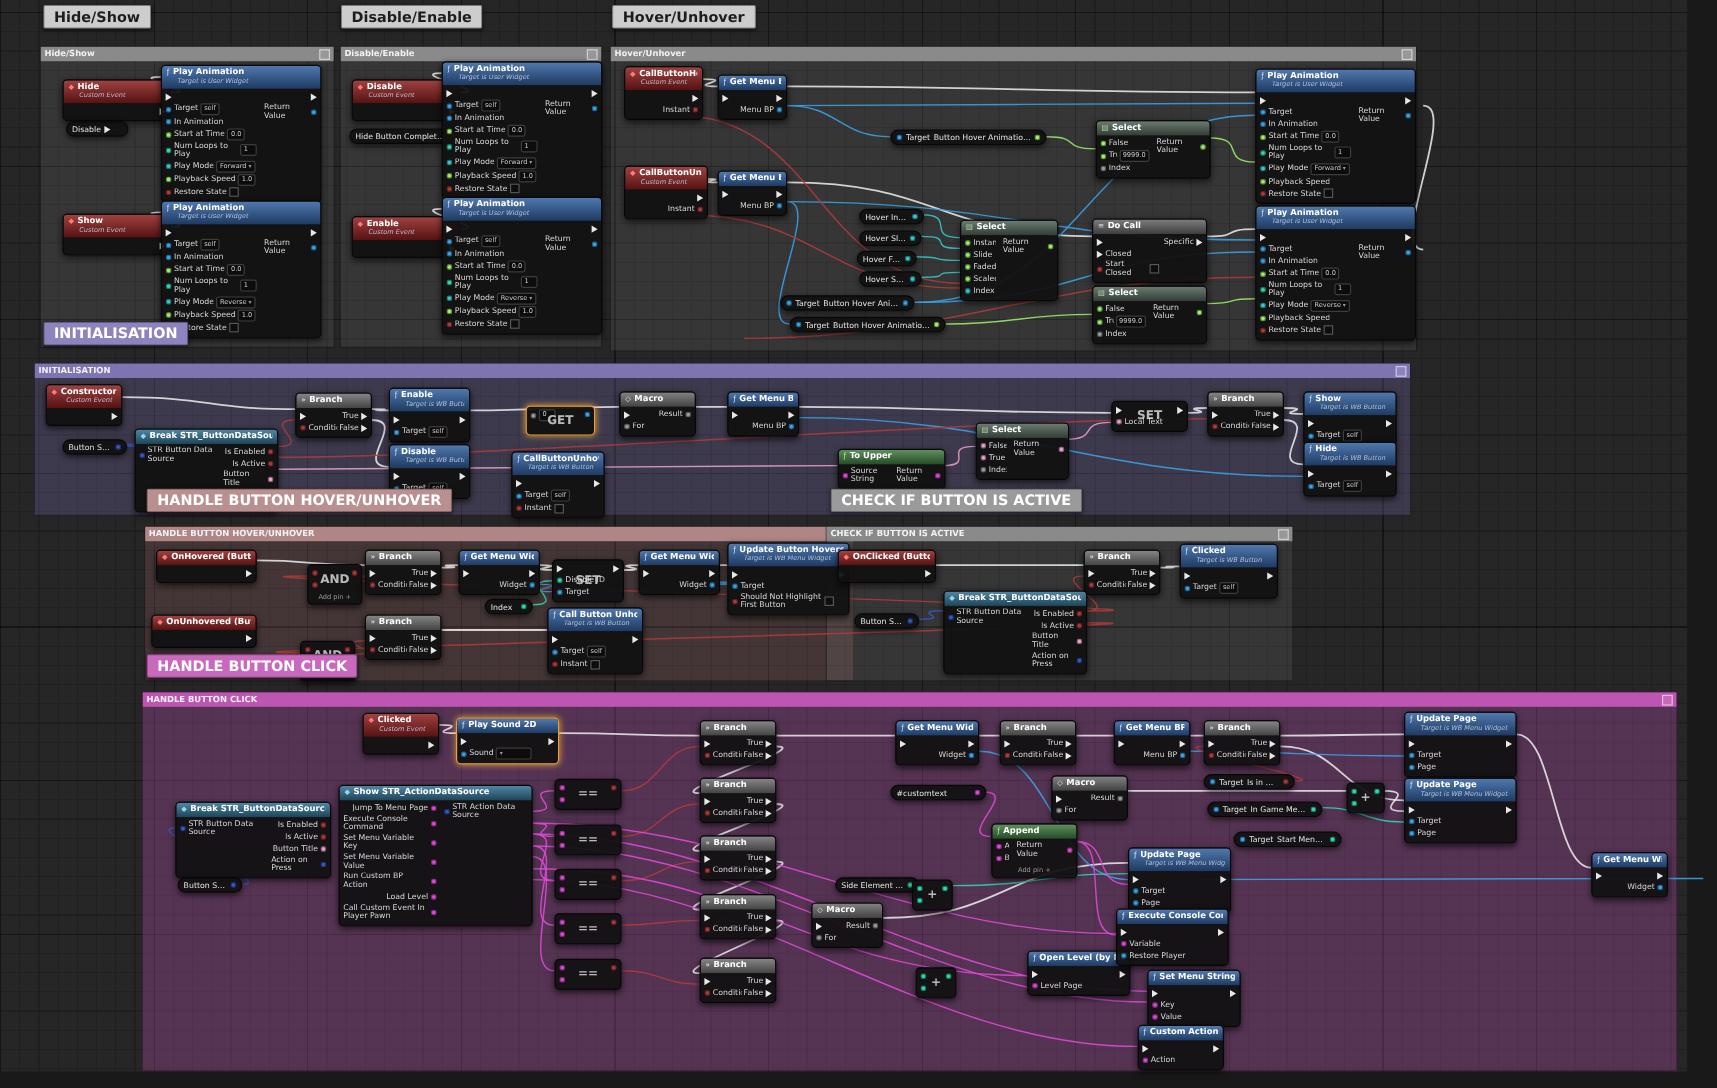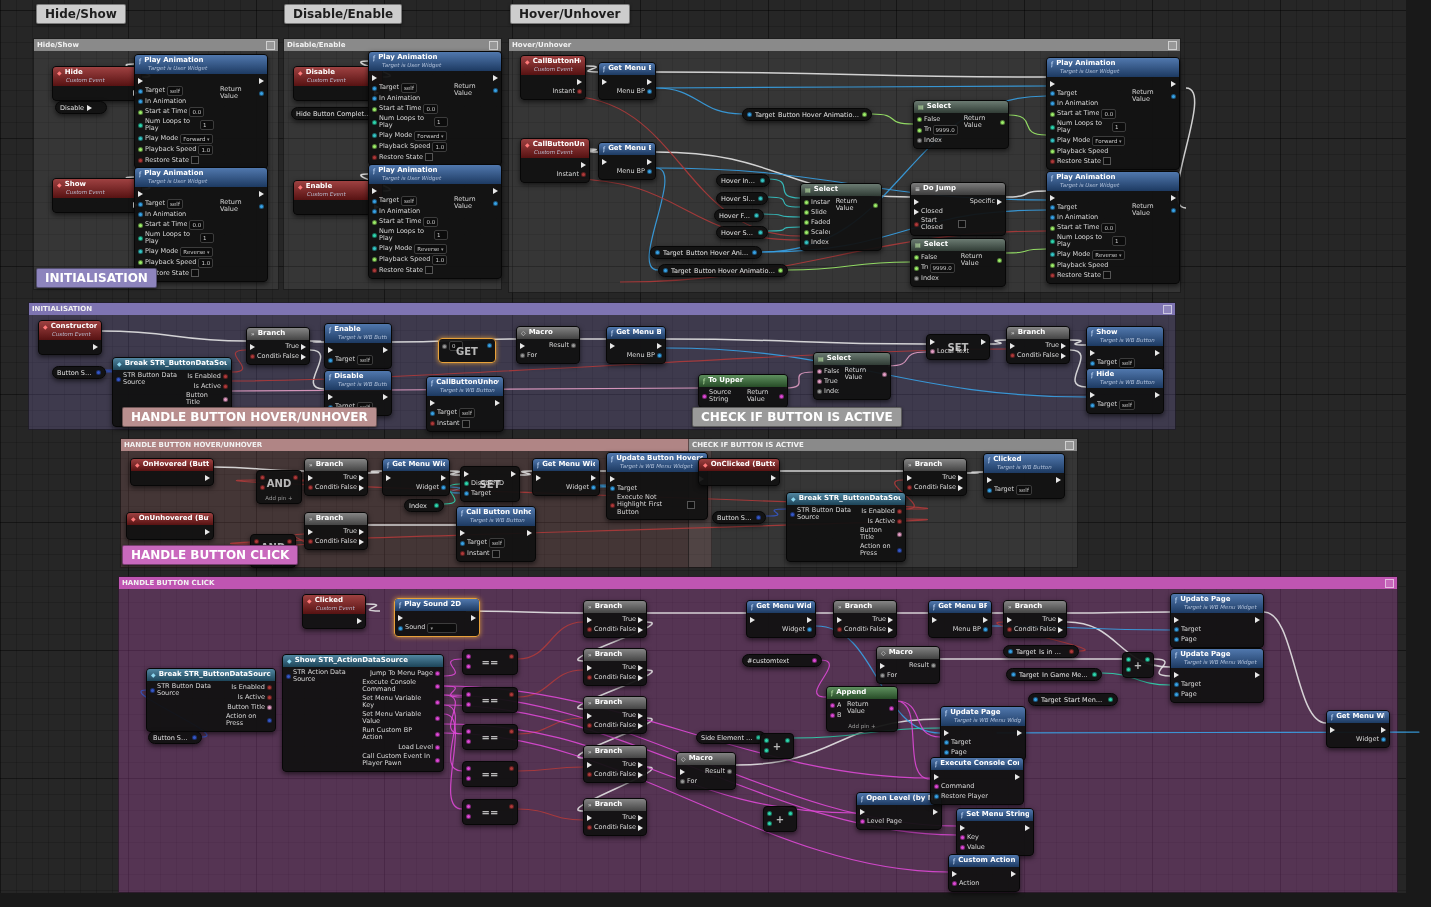--- a/index.html
+++ b/index.html
@@ -694,21 +694,21 @@
             <span class="lbl">Return Value</span>
             <span class="pd" style="background: rgb(158, 240, 106);"></span>
           </div>
         </div>
       </div>
     </div>
     <div class="node" style="left: 910px; top: 182px; width: 96px;">
       <div class="nh" style="background-color: rgb(99, 99, 99);">
         <div class="t1">
           <span class="ic ic-doonce">≡</span>
-          <span>Do Jump</span>
+          <span>Do Call</span>
         </div>
       </div>
       <div class="nbody">
         <div class="pcol l">
           <div class="prow">
             <span class="px"></span>
           </div>
           <div class="prow">
             <span class="px"></span>
             <span class="lbl">Closed</span>
@@ -878,21 +878,21 @@
             <span class="px"></span>
           </div>
           <div class="prow">
             <span class="lbl">Return Value</span>
             <span class="pd" style="background: rgb(56, 163, 232);"></span>
           </div>
         </div>
       </div>
     </div>
     <div class="node" style="left: 38px; top: 320px; width: 64px;">
-      <div class="nh" style="background-color: rgb(140, 29, 29);">
+      <div class="nh" style="background-color: rgb(140, 29, 29); text-align: center;">
         <div class="t1">
           <span class="ic ic-event">◆</span>
           <span>Constructor</span>
         </div>
         <div class="t2">Custom Event</div>
       </div>
       <div class="nbody">
         <div class="pcol l"></div>
         <div class="pcol r">
           <div class="prow">
@@ -1483,21 +1483,21 @@
         <div class="pcol l">
           <div class="prow">
             <span class="px"></span>
           </div>
           <div class="prow">
             <span class="pd" style="background: rgb(56, 163, 232);"></span>
             <span class="lbl">Target</span>
           </div>
           <div class="prow">
             <span class="pd" style="background: rgb(176, 58, 58);"></span>
-            <span class="lbl">Execute Not Highlight First Button</span>
+            <span class="lbl">Should Not Highlight First Button</span>
             <span class="cb"></span>
           </div>
         </div>
         <div class="pcol r">
           <div class="prow">
             <span class="px"></span>
           </div>
         </div>
       </div>
     </div>
@@ -1651,21 +1651,21 @@
       </div>
       <div class="nbody">
         <div class="pcol l"></div>
         <div class="pcol r">
           <div class="prow">
             <span class="px"></span>
           </div>
         </div>
       </div>
     </div>
-    <div class="node sel" style="left: 380px; top: 598px; width: 86px; margin-left: 14px;">
+    <div class="node sel" style="left: 380px; top: 598px; width: 86px;">
       <div class="nh" style="background-color: rgb(47, 94, 158);">
         <div class="t1">
           <span class="ic ic-function">ƒ</span>
           <span>Play Sound 2D</span>
         </div>
       </div>
       <div class="nbody">
         <div class="pcol l">
           <div class="prow">
             <span class="px"></span>
@@ -1722,54 +1722,54 @@
       <span class="pd" style="background: rgb(53, 88, 200); margin-left: auto;"></span>
     </div>
     <div class="node" style="left: 282px; top: 654px; width: 162px;">
       <div class="nh" style="background-color: rgb(47, 111, 143);">
         <div class="t1">
           <span class="ic ic-break">◆</span>
           <span>Show STR_ActionDataSource</span>
         </div>
       </div>
       <div class="nbody">
+        <div class="pcol r">
+          <div class="prow">
+            <span class="lbl">Jump To Menu Page</span>
+            <span class="pd" style="background: rgb(224, 73, 216);"></span>
+          </div>
+          <div class="prow">
+            <span class="lbl">Execute Console Command</span>
+            <span class="pd" style="background: rgb(224, 73, 216);"></span>
+          </div>
+          <div class="prow">
+            <span class="lbl">Set Menu Variable Key</span>
+            <span class="pd" style="background: rgb(224, 73, 216);"></span>
+          </div>
+          <div class="prow">
+            <span class="lbl">Set Menu Variable Value</span>
+            <span class="pd" style="background: rgb(224, 73, 216);"></span>
+          </div>
+          <div class="prow">
+            <span class="lbl">Run Custom BP Action</span>
+            <span class="pd" style="background: rgb(224, 73, 216);"></span>
+          </div>
+          <div class="prow">
+            <span class="lbl">Load Level</span>
+            <span class="pd" style="background: rgb(224, 73, 216);"></span>
+          </div>
+          <div class="prow">
+            <span class="lbl">Call Custom Event In Player Pawn</span>
+            <span class="pd" style="background: rgb(224, 73, 216);"></span>
+          </div>
+        </div>
         <div class="pcol l">
           <div class="prow">
             <span class="pd" style="background: rgb(53, 88, 200);"></span>
             <span class="lbl">STR Action Data Source</span>
-          </div>
-        </div>
-        <div class="pcol r">
-          <div class="prow">
-            <span class="lbl">Jump To Menu Page</span>
-            <span class="pd" style="background: rgb(224, 73, 216);"></span>
-          </div>
-          <div class="prow">
-            <span class="lbl">Execute Console Command</span>
-            <span class="pd" style="background: rgb(224, 73, 216);"></span>
-          </div>
-          <div class="prow">
-            <span class="lbl">Set Menu Variable Key</span>
-            <span class="pd" style="background: rgb(224, 73, 216);"></span>
-          </div>
-          <div class="prow">
-            <span class="lbl">Set Menu Variable Value</span>
-            <span class="pd" style="background: rgb(224, 73, 216);"></span>
-          </div>
-          <div class="prow">
-            <span class="lbl">Run Custom BP Action</span>
-            <span class="pd" style="background: rgb(224, 73, 216);"></span>
-          </div>
-          <div class="prow">
-            <span class="lbl">Load Level</span>
-            <span class="pd" style="background: rgb(224, 73, 216);"></span>
-          </div>
-          <div class="prow">
-            <span class="lbl">Call Custom Event In Player Pawn</span>
-            <span class="pd" style="background: rgb(224, 73, 216);"></span>
           </div>
         </div>
       </div>
     </div>
     <div class="node" style="left: 462px; top: 649px; width: 56px;">
       <div class="nbody" style="min-height: 18px;">
         <div class="pcol l">
           <div class="prow">
             <span class="pd" style="background: rgb(224, 73, 216);"></span>
           </div>
@@ -2365,21 +2365,21 @@
           <span>Execute Console Command</span>
         </div>
       </div>
       <div class="nbody">
         <div class="pcol l">
           <div class="prow">
             <span class="px"></span>
           </div>
           <div class="prow">
             <span class="pd" style="background: rgb(224, 73, 216);"></span>
-            <span class="lbl">Command</span>
+            <span class="lbl">Variable</span>
           </div>
           <div class="prow">
             <span class="pd" style="background: rgb(56, 163, 232);"></span>
             <span class="lbl">Restore Player</span>
           </div>
         </div>
         <div class="pcol r">
           <div class="prow">
             <span class="px"></span>
           </div>

